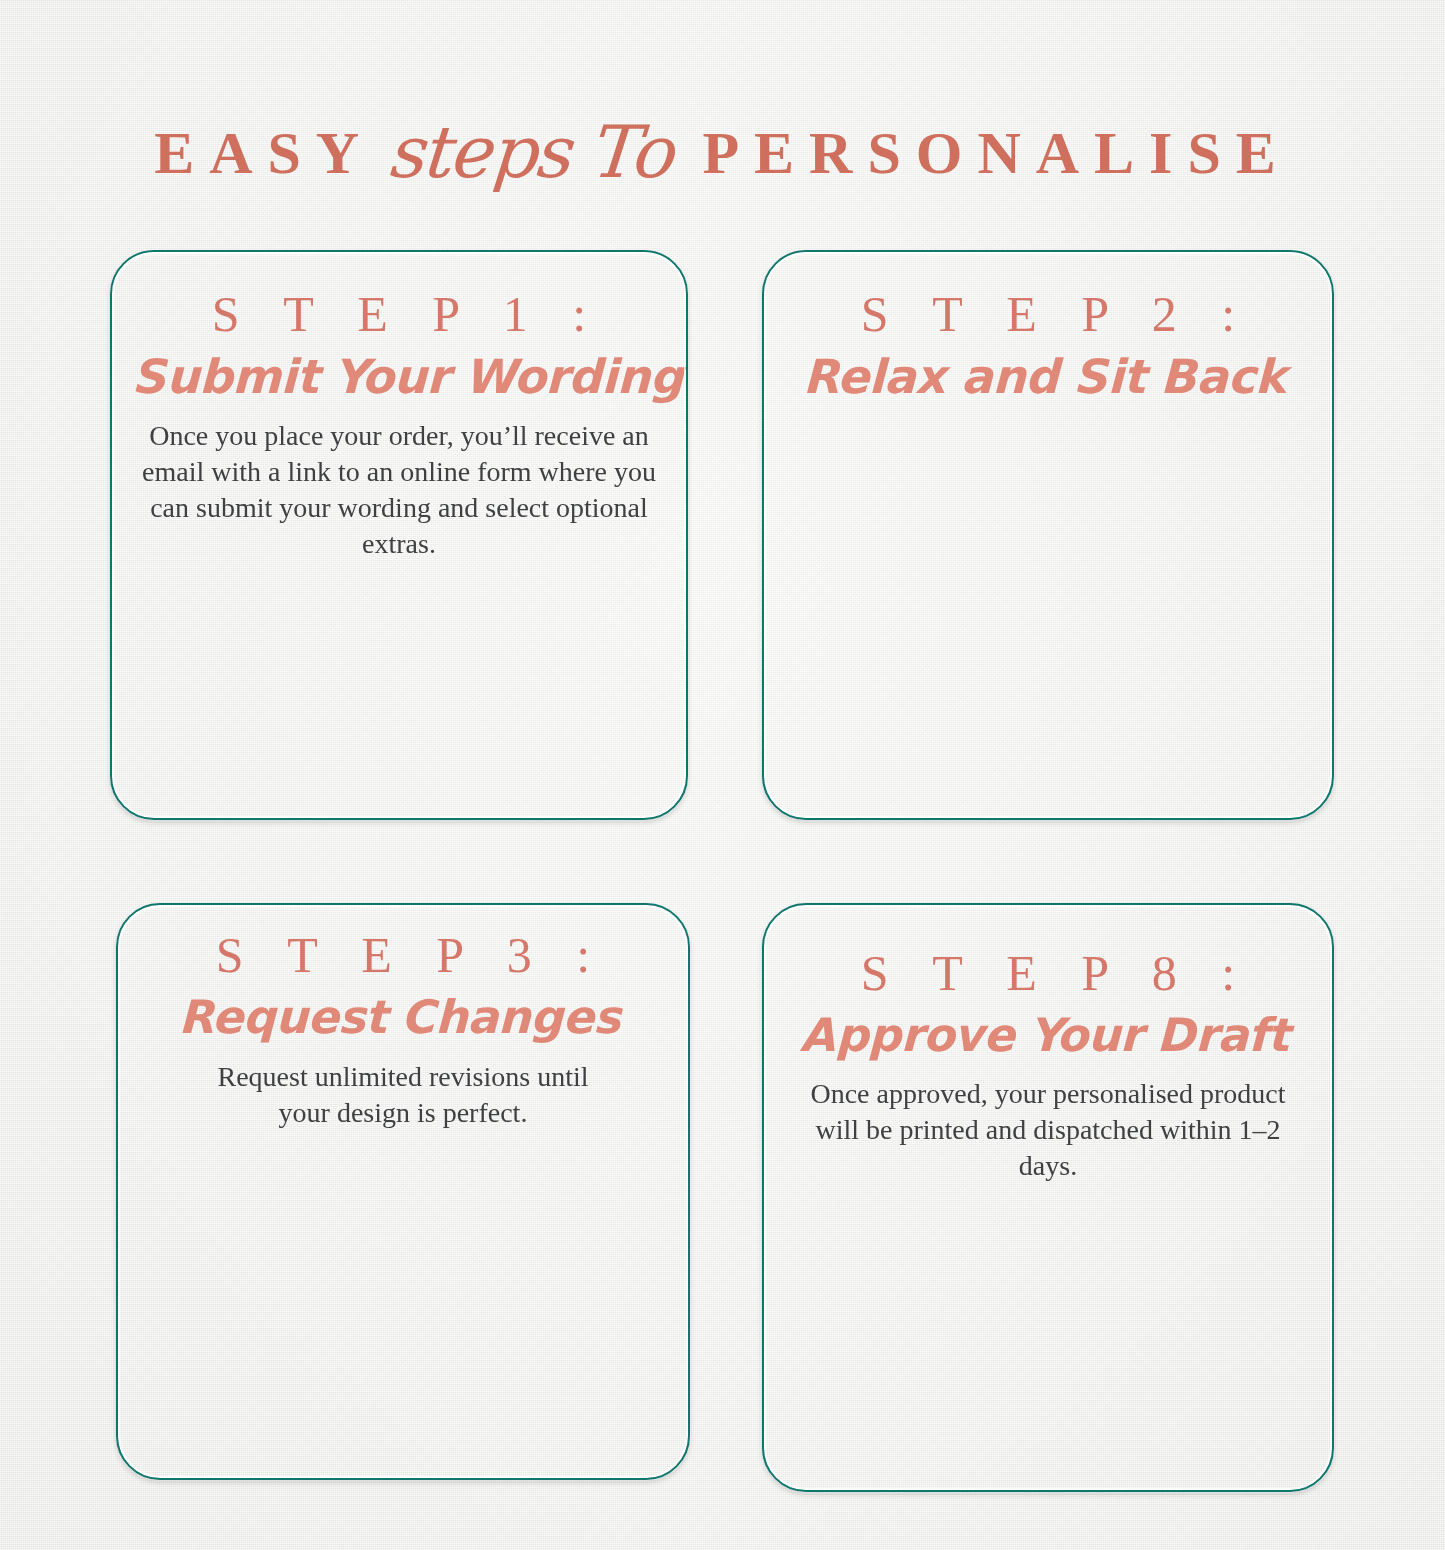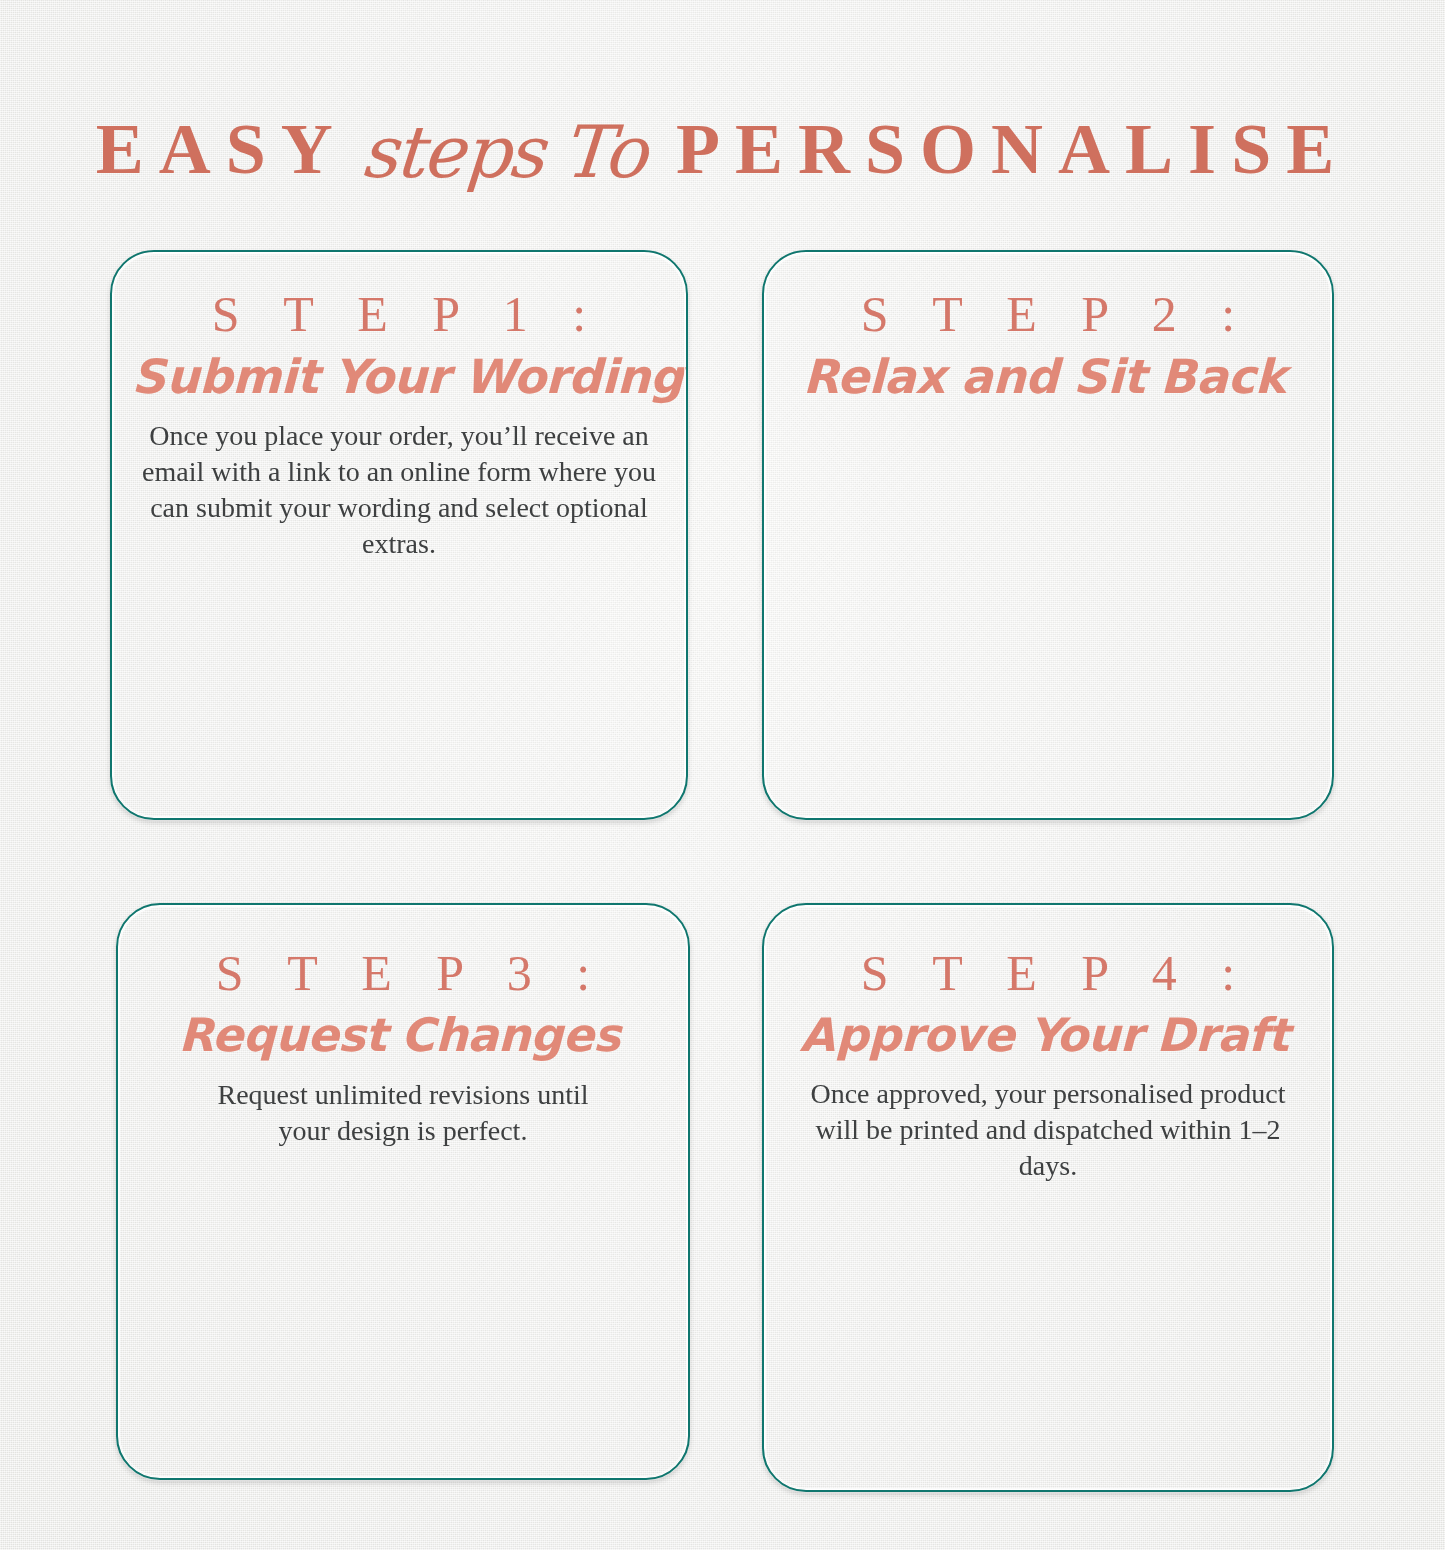--- a/index.html
+++ b/index.html
@@ -45,21 +45,21 @@
     width: 1445px;
     height: 96px;
     display: flex;
     align-items: baseline;
     justify-content: center;
     white-space: nowrap;
   }
 
   .title-serif {
     font-family: "Liberation Serif", serif;
-    font-size: 72px;
+    font-size: 60px;
     font-weight: 700;
     letter-spacing: 15px;
     color: #cf705e;
     line-height: 1;
     position: relative;
     top: 0;
   }
 
   .title-script {
     font-family: "DejaVu Serif", serif;
@@ -149,21 +149,21 @@
     padding: 0 6px;
   }
 
   
   #card-1 .card-inner { padding-top: 36px; }
   #card-1 .step-body { max-width: 520px; margin: 0 auto; }
 
   #card-2 .card-inner { padding-top: 36px; }
   #card-2 .step-body { max-width: 500px; margin: 0 auto; }
 
-  #card-3 .card-inner { padding-top: 42px; }
+  #card-3 .card-inner { padding-top: 24px; }
   #card-3 .step-body { max-width: 400px; margin: 17px auto; }
 
   #card-4 .card-inner { padding-top: 42px; }
   #card-4 .step-body { max-width: 520px; margin: 0 auto; }
 
   #card-3 .step-title, #card-4 .step-title { font-size: 46px; }
 </style>
 </head>
 <body>
 
@@ -195,19 +195,19 @@
   <div class="card" id="card-3">
     <div class="card-inner">
       <div class="step-label">S T E P   3 :</div>
       <div class="step-title">Request Changes</div>
       <p class="step-body">Request unlimited revisions until your design is perfect.</p>
     </div>
   </div>
 
   <div class="card" id="card-4">
     <div class="card-inner">
-      <div class="step-label">S T E P   4 :</div>
+      <div class="step-label">S T E P   8 :</div>
       <div class="step-title">Approve Your Draft</div>
       <p class="step-body">Once approved, your personalised product will be printed and dispatched within 1–2 days.</p>
     </div>
   </div>
 
 </div>
 
 </body></html>

